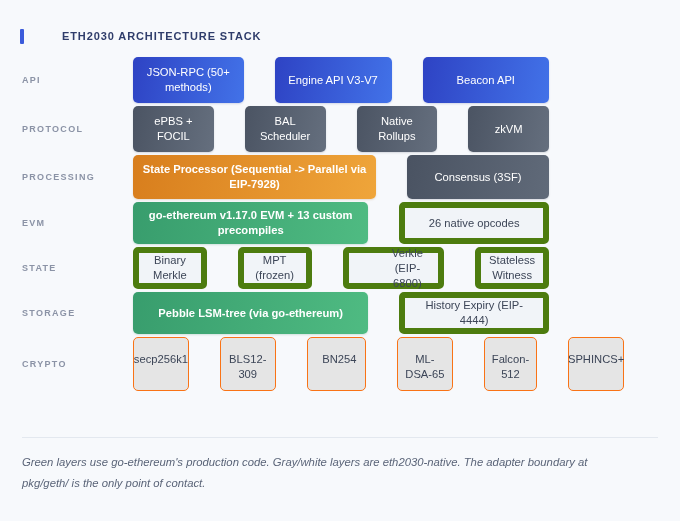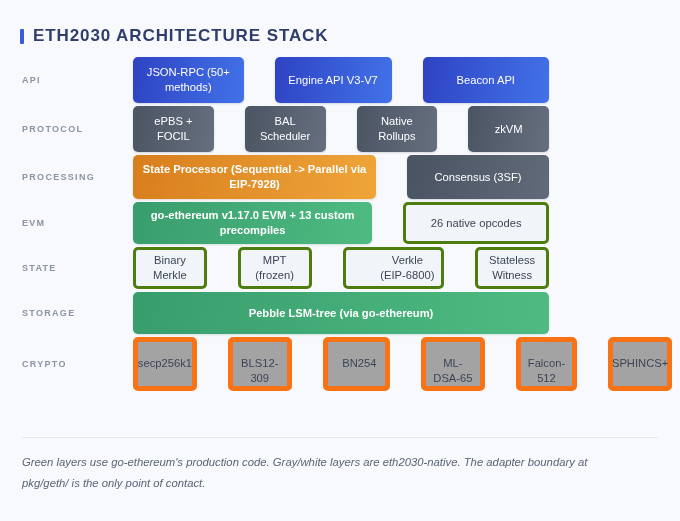--- a/index.html
+++ b/index.html
@@ -29,25 +29,26 @@
     height: 18px;
   }
   .title-bar {
     width: 4px;
     height: 15px;
     background: #3b5bdb;
     border-radius: 1px;
     margin-right: 9px;
   }
   .title-text {
-    font-size: 17px;
+    font-size: 11px;
     font-weight: bold;
     letter-spacing: 0.9px;
     color: #2f3d6b;
     white-space: nowrap;
+    margin-left: 29px;
   }
 
   
   .stack {
     position: absolute;
     left: 0;
     top: 57px;
     width: 572px;
   }
   .row {
@@ -114,26 +115,26 @@
   }
   .cell.green {
     background: linear-gradient(100deg, #389d6d 0%, #4fbb82 100%);
     color: #ffffff;
     font-weight: bold;
     box-shadow: 0 1px 2px rgba(35,120,80,0.18);
   }
   .cell.light {
     background: #f1f4f8;
     color: #3c4557;
-    border: 3px solid #4d7c0f;
+    border: 6px solid #4d7c0f;
   }
   .cell.white {
-    background: #a3a3a3;
+    background: #e5e5e5;
     color: #3c4557;
-    border: 5px solid #f97316;
+    border: 1px solid #f97316;
   }
 
   .h-api     { height: 46px; }
   .h-proto   { height: 46px; }
   .h-proc    { height: 44px; }
   .h-evm     { height: 42px; }
   .h-state   { height: 42px; }
   .h-storage { height: 42px; }
   .h-crypto  { height: 54px; }
 
@@ -210,20 +211,21 @@
           <div class="cell light h-state" style="flex: 25 1 0px;">Binary Merkle</div>
           <div class="cell light h-state" style="flex: 25 1 0px;">MPT (frozen)</div>
           <div class="cell light h-state" style="flex: 25 1 0px; padding-left: 34px;">Verkle (EIP-6800)</div>
           <div class="cell light h-state" style="flex: 25 1 0px;">Stateless Witness</div>
         </div>
       </div>
       <div class="row">
         <div class="row-label">STORAGE</div>
         <div class="row-cells">
           <div class="cell green h-storage" style="flex: 64 1 0px;">Pebble LSM-tree (via go-ethereum)</div>
+          <div class="cell light h-storage" style="flex: 36 1 0px;">History Expiry (EIP-4444)</div>
         </div>
       </div>
       <div class="row">
         <div class="row-label">CRYPTO</div>
         <div class="row-cells">
           <div class="cell white h-crypto crypto-cell" style="flex: 17 1 0px;">secp256k1</div>
           <div class="cell white h-crypto crypto-cell" style="flex: 17 1 0px;">BLS12-309</div>
           <div class="cell white h-crypto crypto-cell" style="flex: 16 1 0px; padding-left: 12px;">BN254</div>
           <div class="cell white h-crypto crypto-cell" style="flex: 17 1 0px;">ML-DSA-65</div>
           <div class="cell white h-crypto crypto-cell" style="flex: 16 1 0px;">Falcon-512</div>

